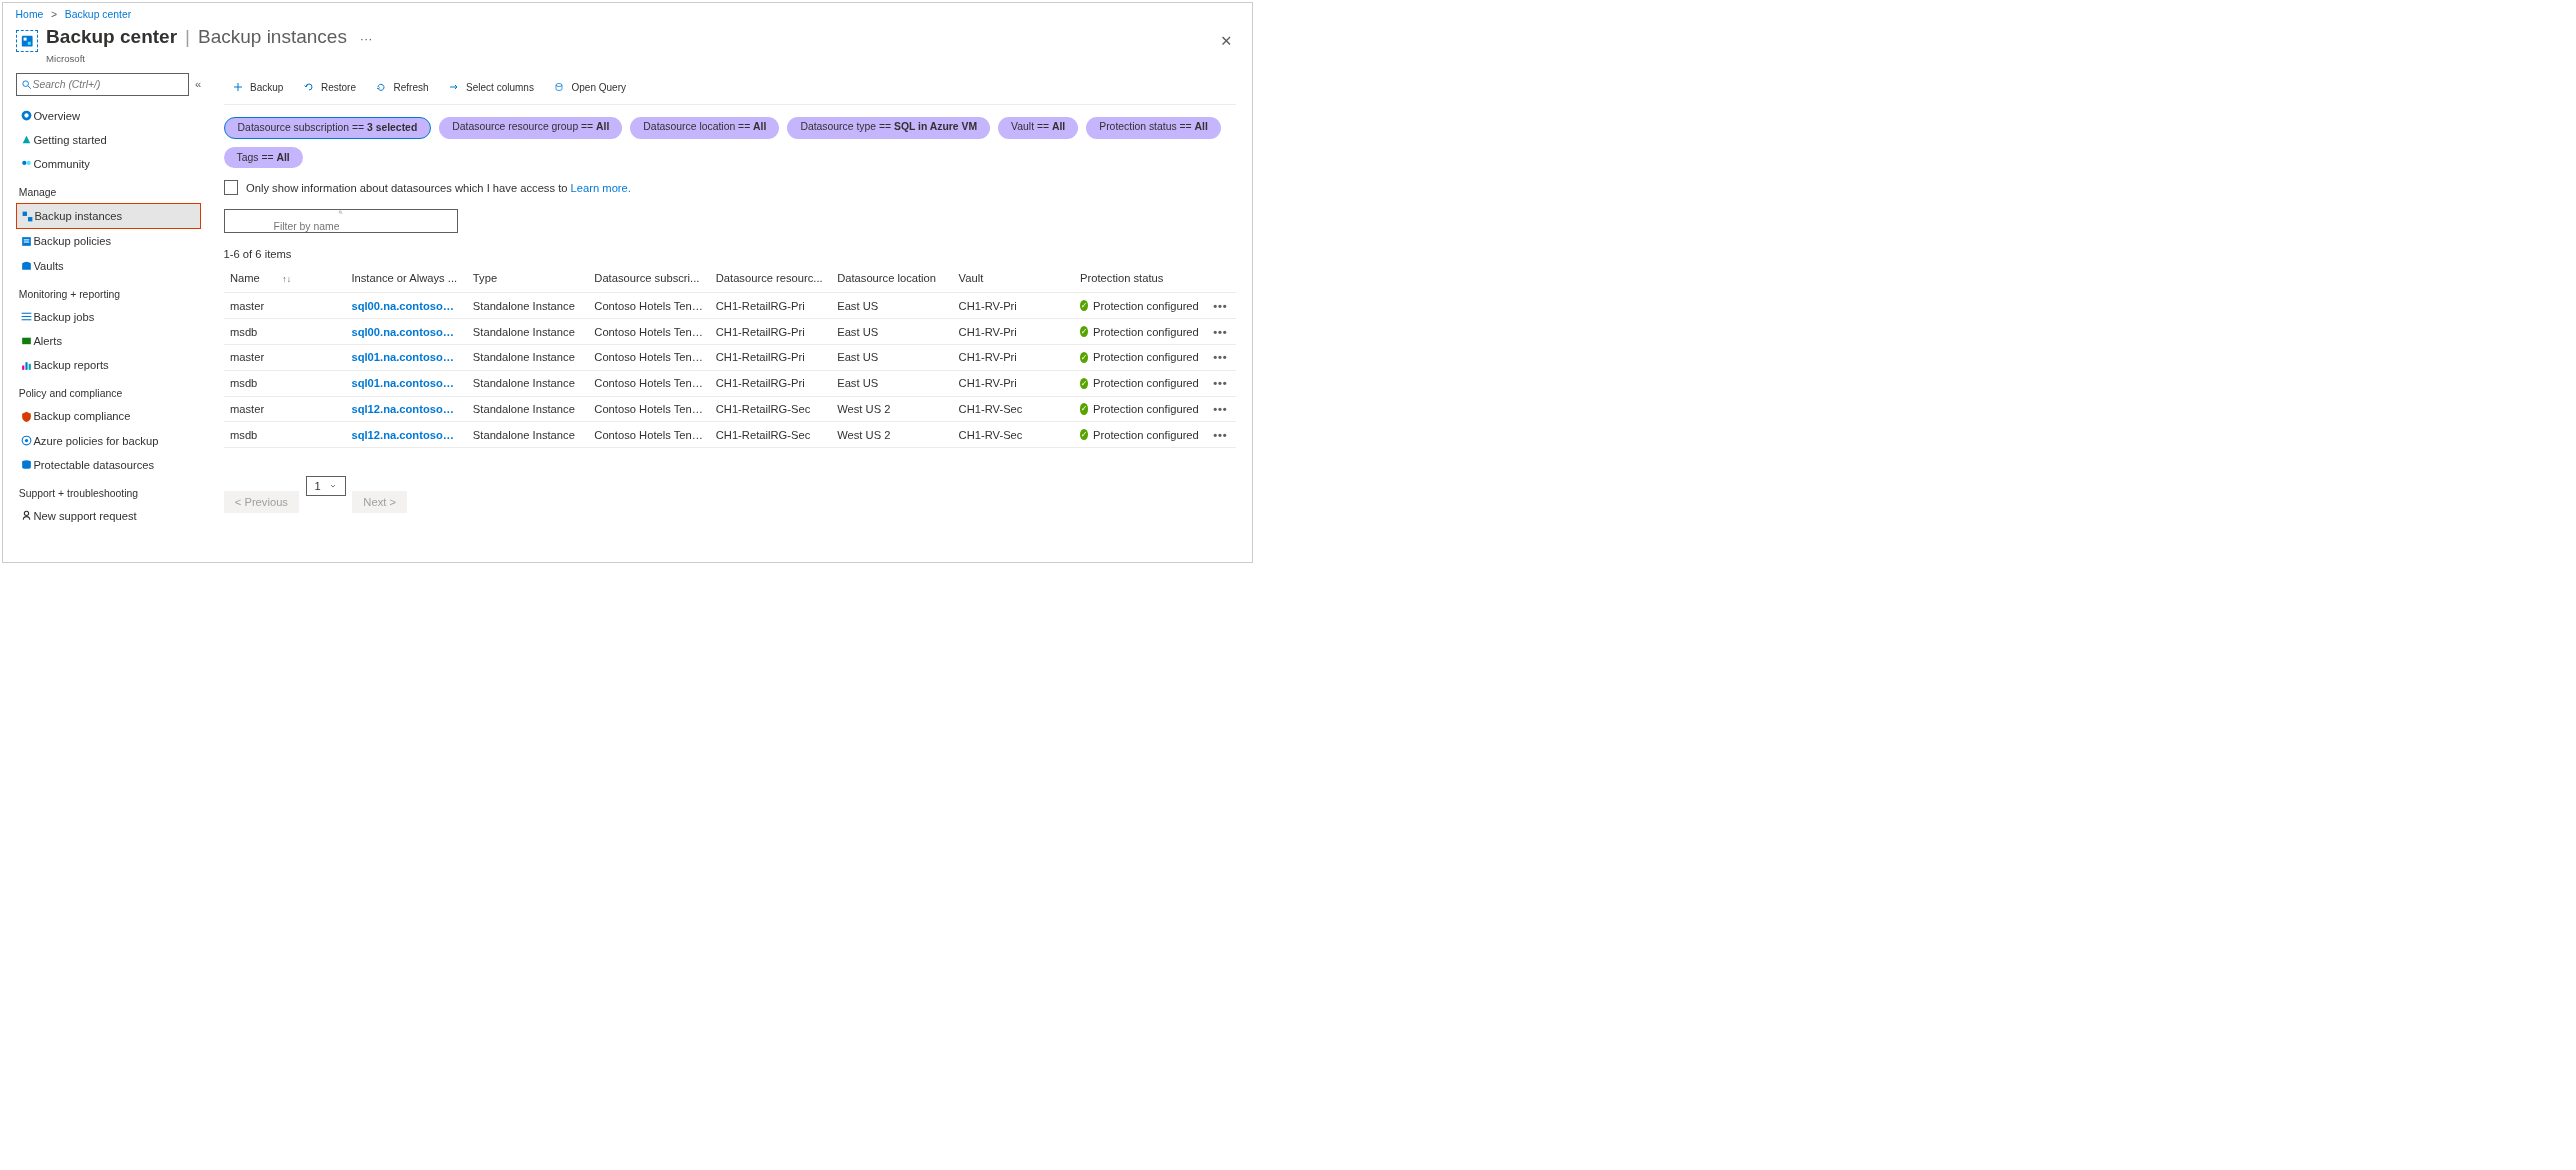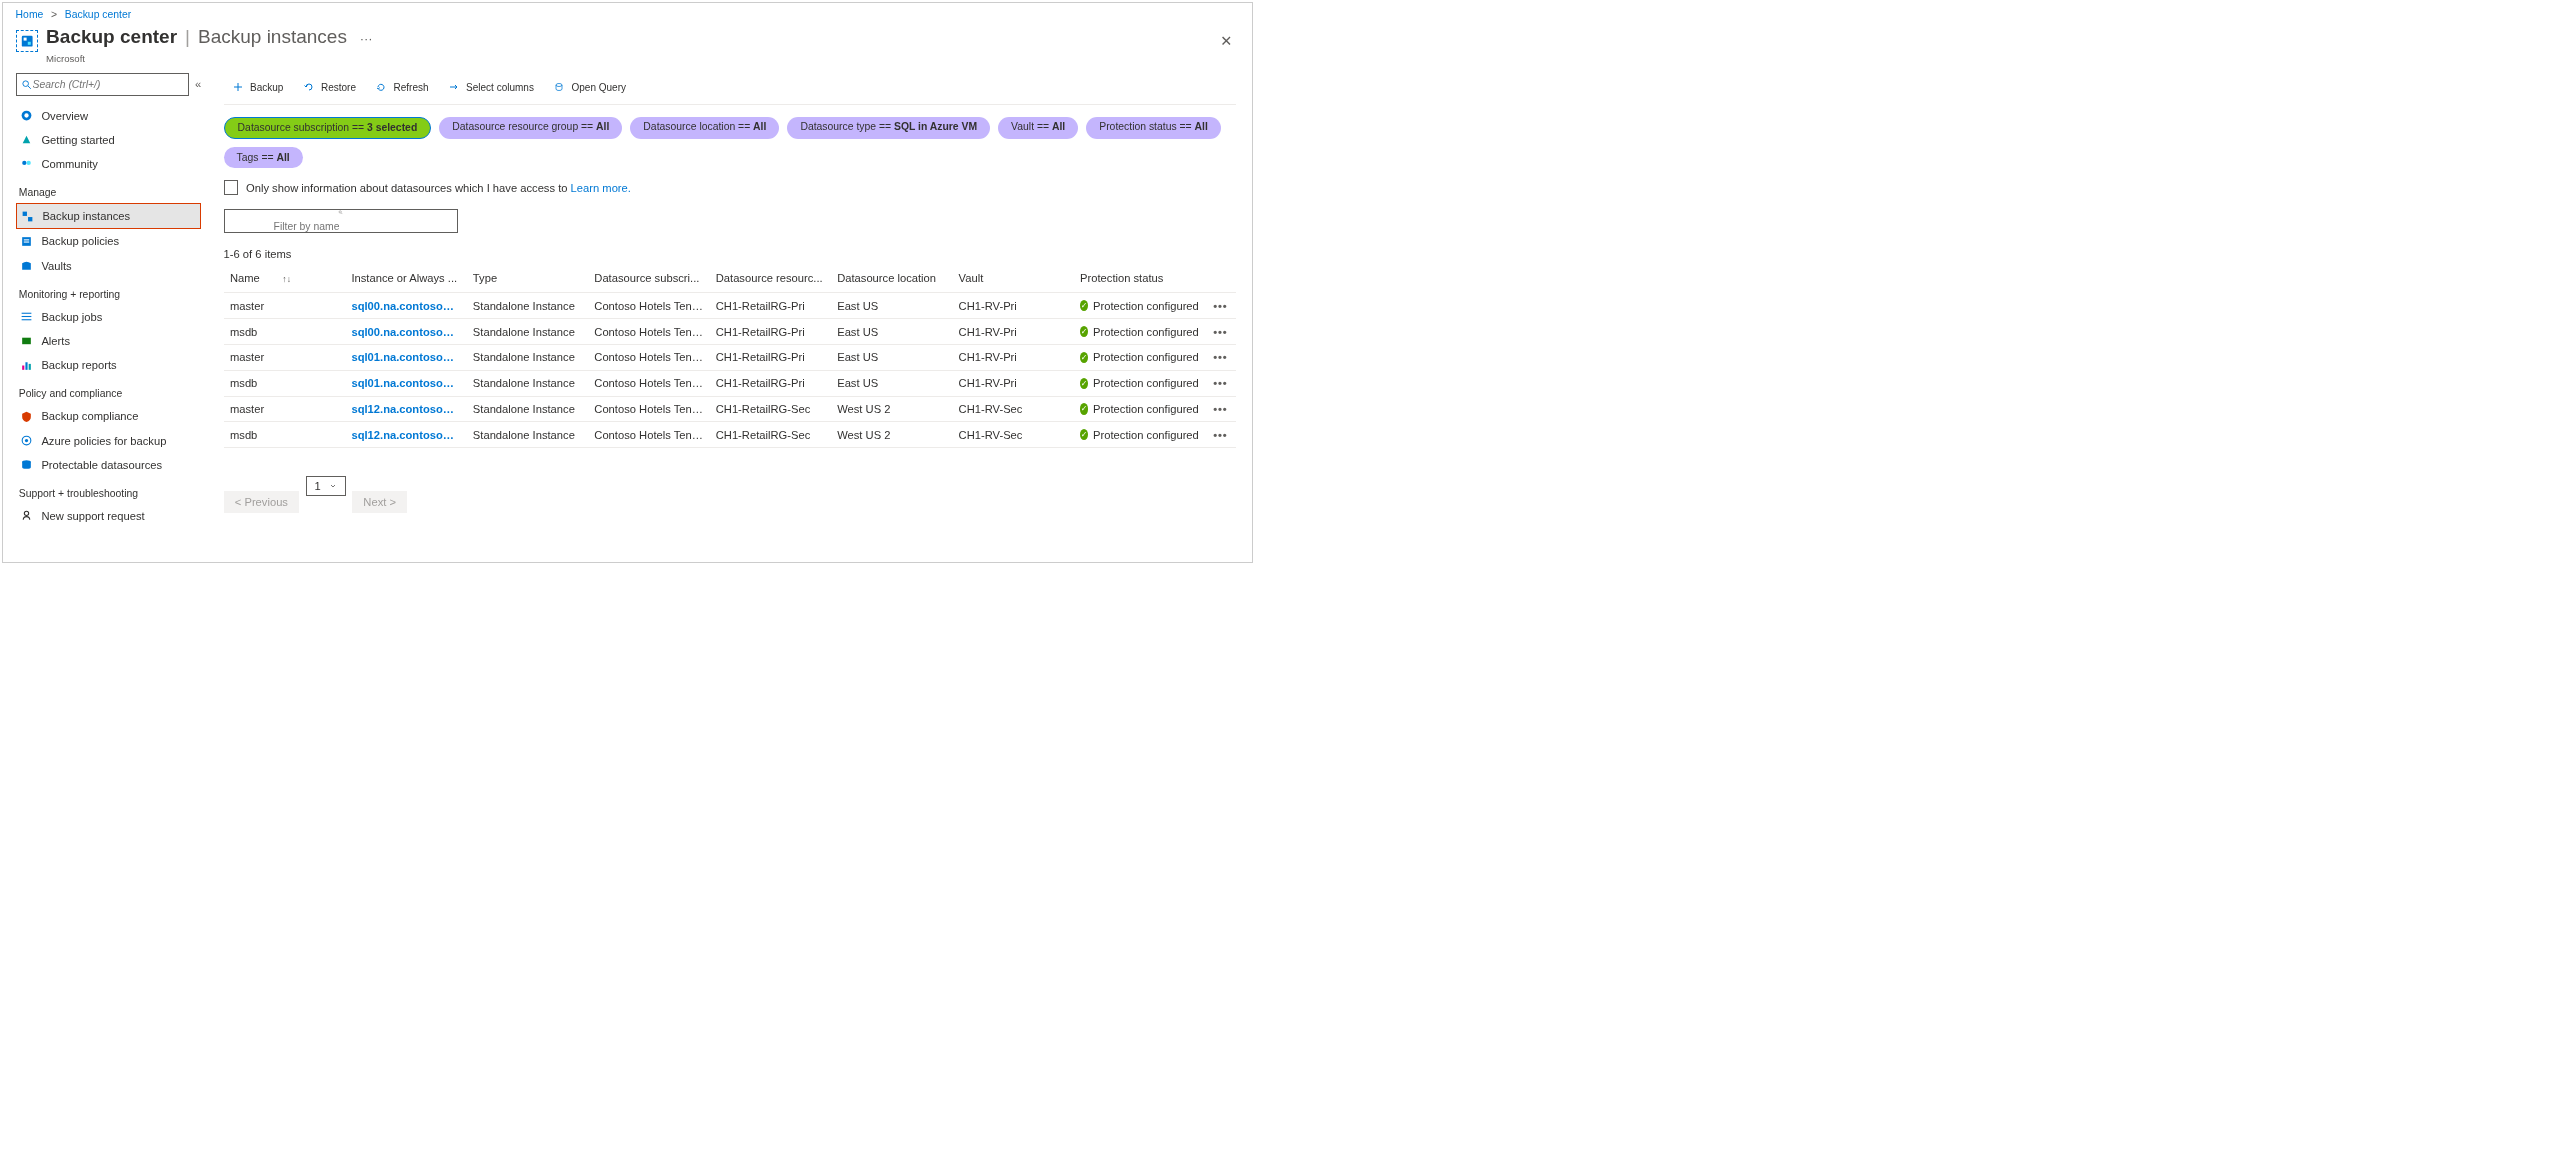--- a/index.html
+++ b/index.html
@@ -25,35 +25,35 @@
   .close-btn { font-size:14.4px; color:#605e5c; padding:6.4px; cursor:pointer; }
   
   .body-flex { display:flex; }
   
   .sidebar { width: 205px; border-right: none; padding: 3.2px 6.4px 16px 13px; }
   .search-row { display:flex; align-items:center; gap:6.4px; margin-bottom:8px; }
   .search-box { flex:1; display:flex; align-items:center; border:0.8px solid #605e5c; padding: 3.2px 4.8px; height:22.5px; }
   .search-box input { border:none; outline:none; flex:1; font-size:10.4px; font-style: italic; color:#605e5c; }
   .collapse-btn { font-size:11.2px; color:#605e5c; cursor:pointer; }
   
-  .nav-item { display:flex; align-items:center; gap:8px; padding:5.6px 4.8px; cursor:pointer; font-size:11.2px; }
+  .nav-item { display:flex; align-items:center; padding:5.6px 4.8px; cursor:pointer; font-size:11.2px; }
   .nav-item.active { background:#e5e5e5; }
   .nav-item .nic { width:13px; height:13px; display:flex; align-items:center; justify-content:center; flex-shrink:0; }
   .nav-section { font-size:10.4px; color:#323130; font-weight:400; padding:11.2px 3.2px 4.8px; }
   .highlight-box { border: 1.6px solid #d83b01; }
   
   .main { flex:1; padding: 0 16px 16px 16px; }
   .toolbar { display:flex; align-items:center; gap: 3.2px; padding: 6.4px 0; border-bottom: 0.8px solid #edebe9; }
   .tb-btn { display:flex; align-items:flex-end; gap:6.4px; padding: 4.8px 8px; cursor:pointer; color:#323130; font-size:10px; }
   .tb-btn svg { width:12px; height:12px; }
   .tb-btn .accent { stroke:#0078d4; fill:none; }
   
   .pills { display:flex; flex-wrap:wrap; gap:8px; padding: 11.2px 0 8px; }
   .pill { background:#c4b5fd; border-radius:13px; padding: 4.8px 13px; font-size:10.4px; cursor:pointer; }
-  .pill.selected { background:#84cc16; border:0.8px solid #0078d4; }
+  .pill.selected { background:#c4b5fd; border:0.8px solid #0078d4; }
   .pill b { font-weight:600; }
   
   .checkbox-row { display:flex; align-items:center; gap:8px; padding: 4.8px 0 14.4px; font-size:11.2px; }
   .checkbox-row .cb { width:14.4px; height:14.4px; border:0.8px solid #605e5c; }
   .checkbox-row a { color:#0078d4; }
   
   .filter-box { display:flex; align-items:center; border:0.8px solid #605e5c; width:234px; height:24px; padding: 0 6.4px; gap:6.4px;flex-direction:column; }
   .filter-box input { border:none; outline:none; flex:1; font-size:10.4px; }
   
   .count-text { padding: 14.4px 0 4.8px; font-size:11.2px; }

